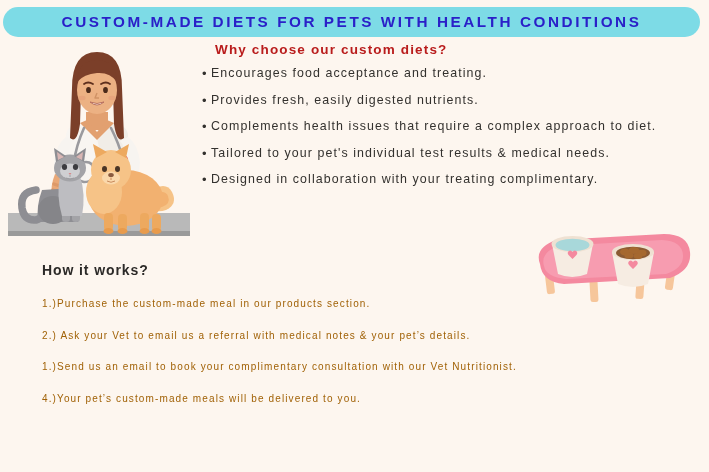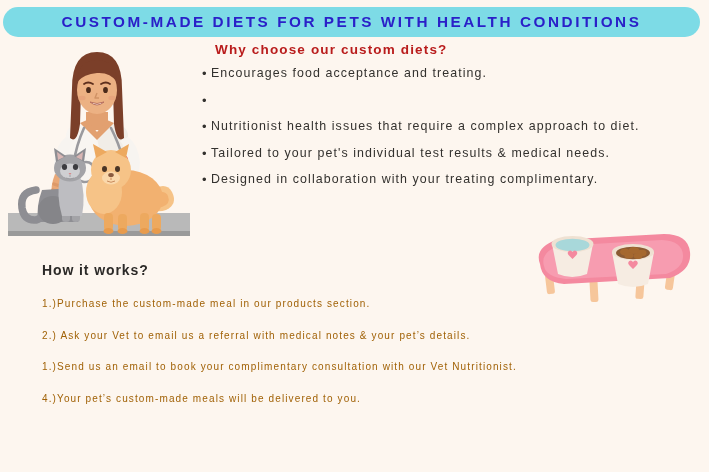--- a/index.html
+++ b/index.html
@@ -279,24 +279,25 @@
 
   <div id="benefits-section">
     <div id="benefits-heading">Why choose our custom diets?</div>
 
     <div class="benefit-row">
       <span class="benefit-bullet">•</span>
       <span class="benefit-text">Encourages food acceptance and treating.</span>
     </div>
     <div class="benefit-row">
       <span class="benefit-bullet">•</span>
-    </div>
-    <div class="benefit-row">
-      <span class="benefit-bullet">•</span>
-      <span class="benefit-text">Nutritionist health issues that require a complex approach to diet.</span>
+      <span class="benefit-text">Provides fresh, easily digested nutrients.</span>
+    </div>
+    <div class="benefit-row">
+      <span class="benefit-bullet">•</span>
+      <span class="benefit-text">Complements health issues that require a complex approach to diet.</span>
     </div>
     <div class="benefit-row">
       <span class="benefit-bullet">•</span>
       <span class="benefit-text">Tailored to your pet's individual test results &amp; medical needs.</span>
     </div>
     <div class="benefit-row">
       <span class="benefit-bullet">•</span>
       <span class="benefit-text">Designed in collaboration with your treating complimentary.</span>
     </div>
   </div>

